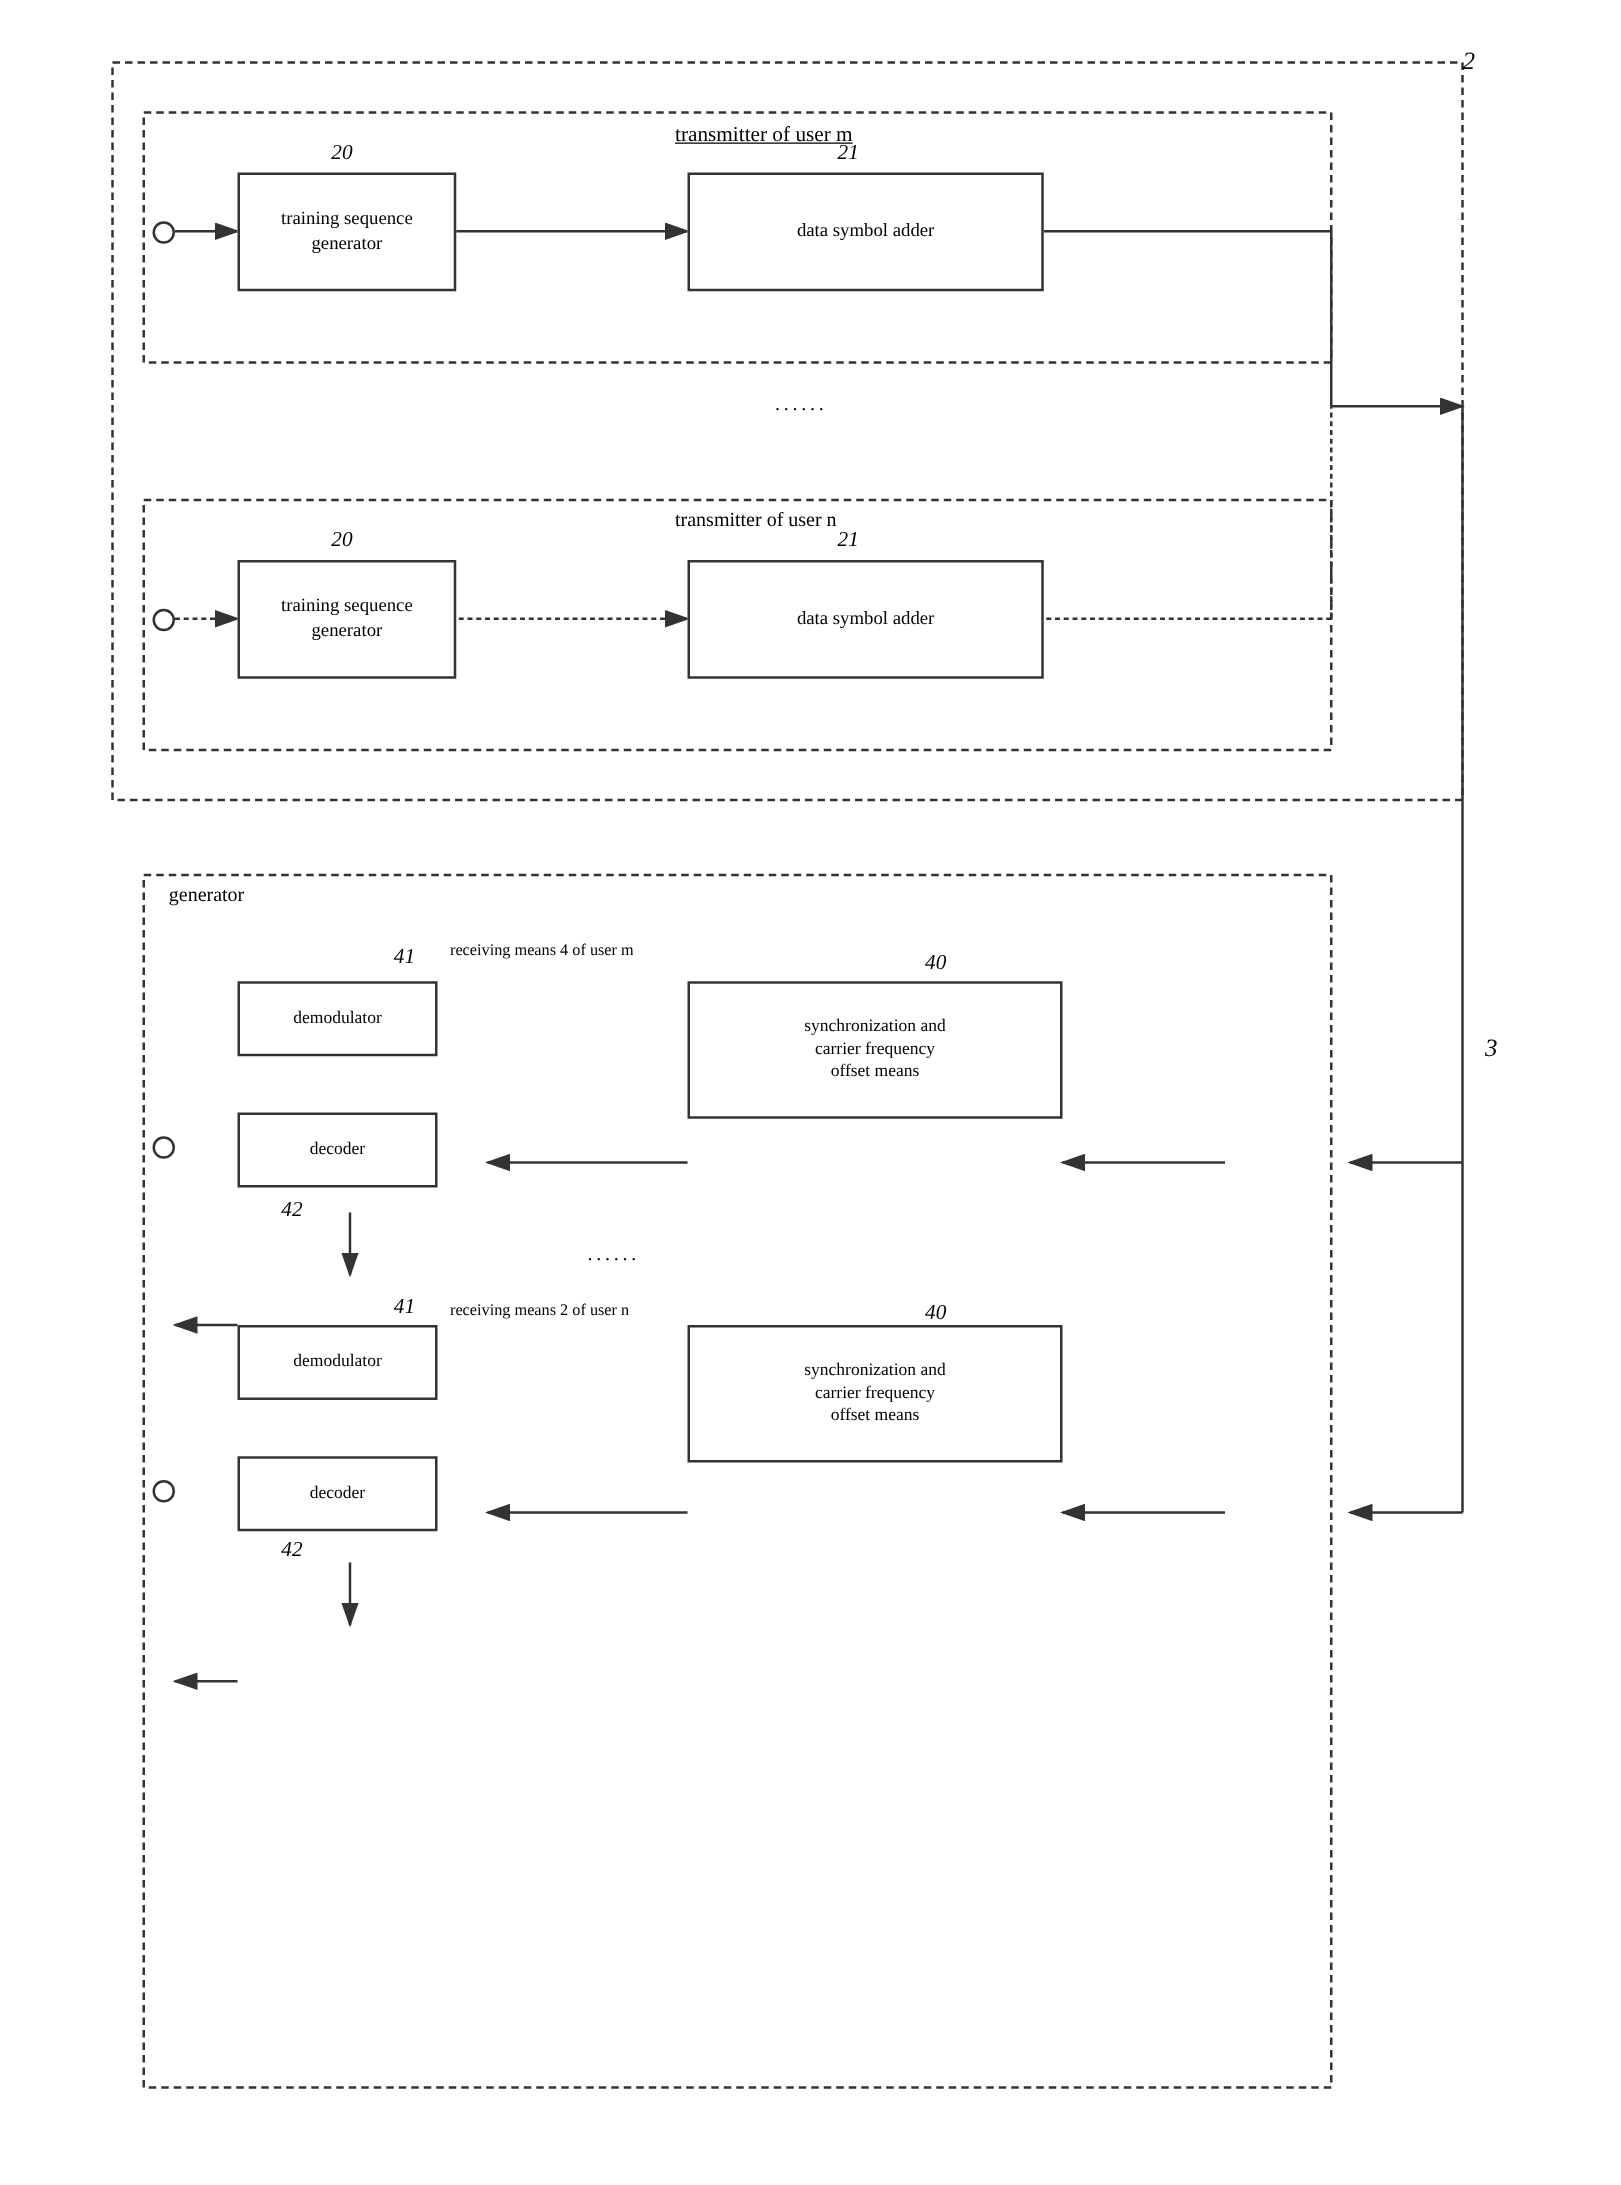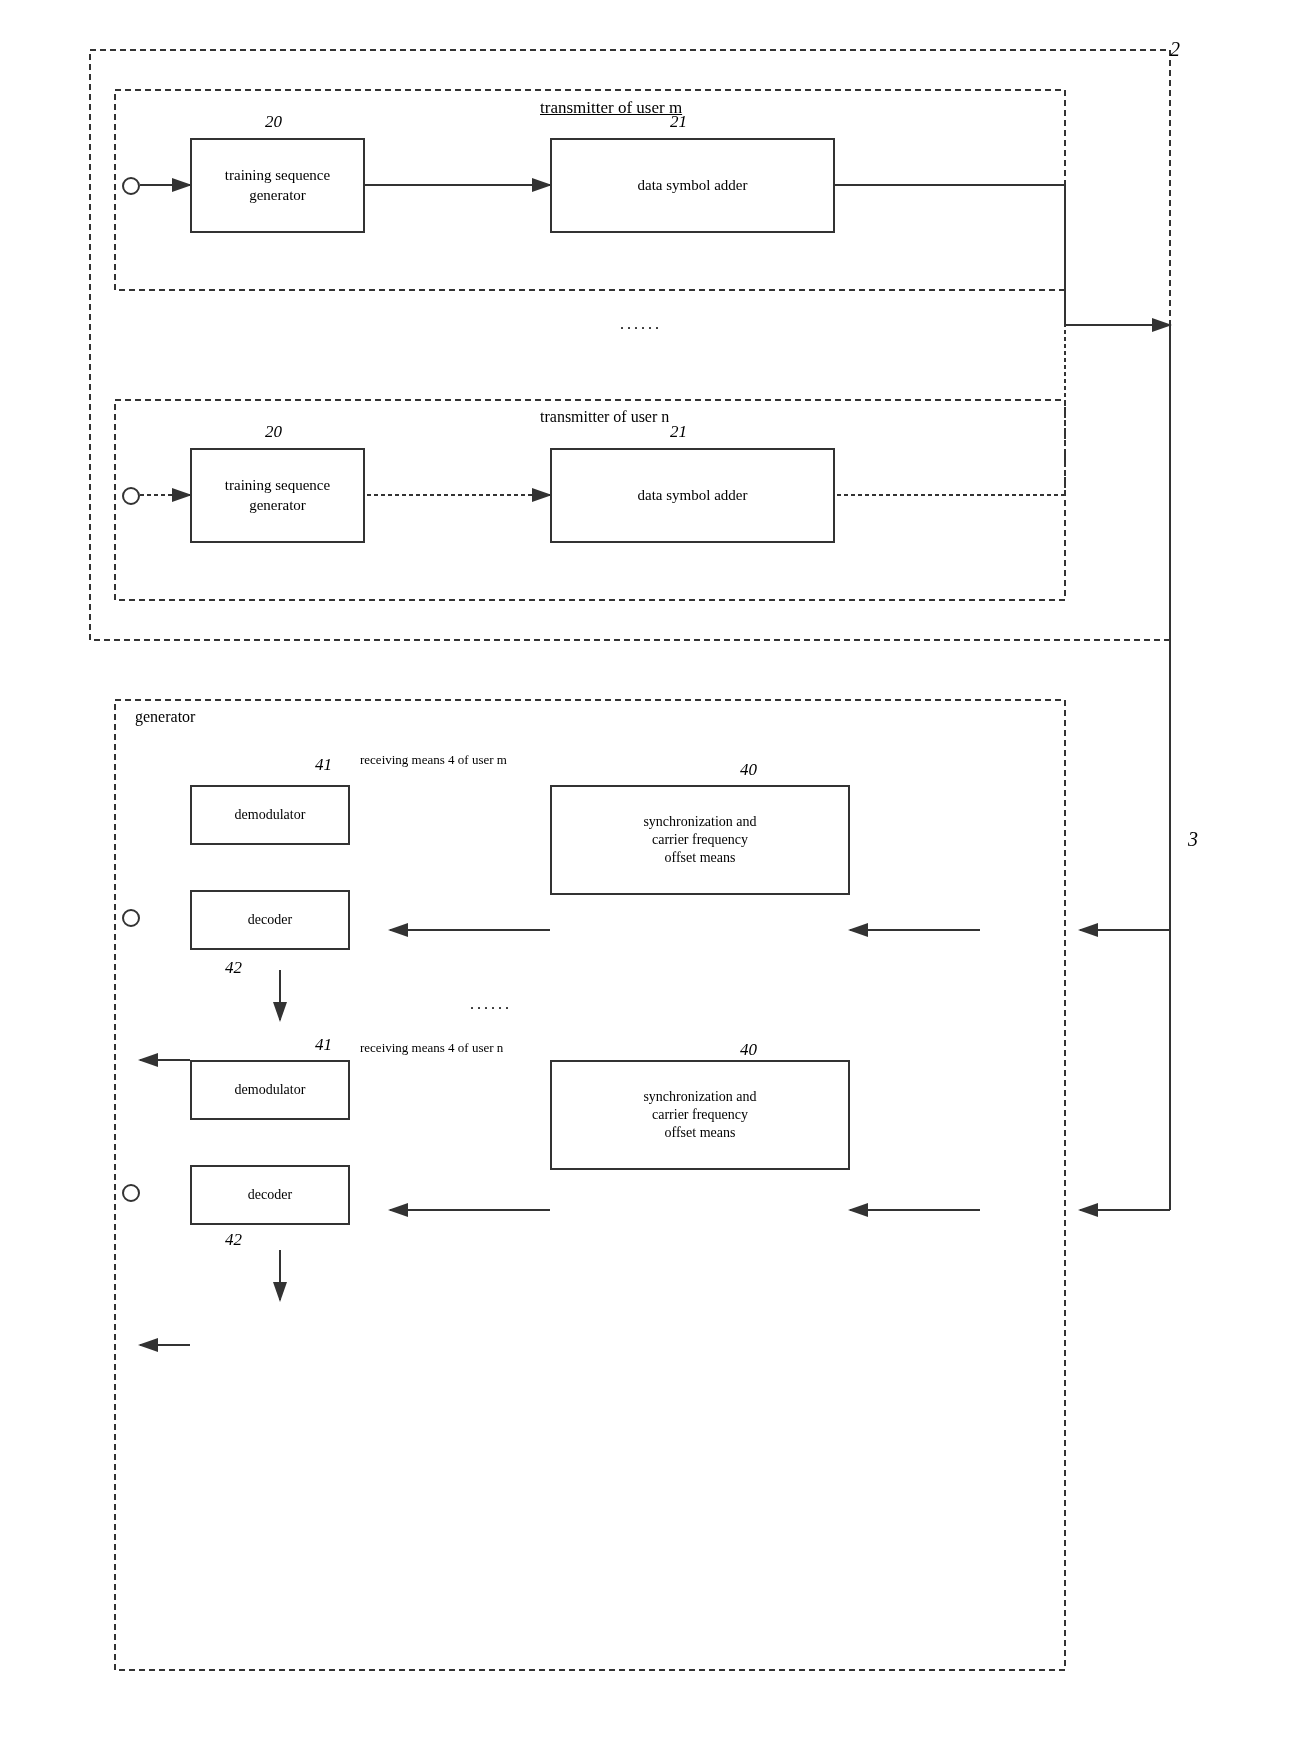--- a/index.html
+++ b/index.html
@@ -198,21 +198,21 @@
   <div class="solid-box" style="top:860px; left:130px; width:160px; height:60px; font-size:14px;">
     <span>decoder</span>
   </div>
 
   <div class="num-label" style="top:928px; left:165px;">42</div>
 
   <div class="circle-connector" style="top:879px; left:62px;"></div>
 
   <div class="label" style="top:965px; left:410px; font-size:16px; letter-spacing:3px;">......</div>
 
-  <div class="label-sm" style="top:1010px; left:300px;">receiving means 4 of user n</div>
+  <div class="label-sm" style="top:1010px; left:300px;">receiving means 2 of user n</div>
   <div class="num-label" style="top:1005px; left:255px;">41</div>
   <div class="num-label" style="top:1010px; left:680px;">40</div>
 
   <div class="solid-box" style="top:1030px; left:490px; width:300px; height:110px; font-size:14px;">
     <span>synchronization and<br>carrier frequency<br>offset means</span>
   </div>
 
   <div class="solid-box" style="top:1030px; left:130px; width:160px; height:60px; font-size:14px;">
     <span>demodulator</span>
   </div>

